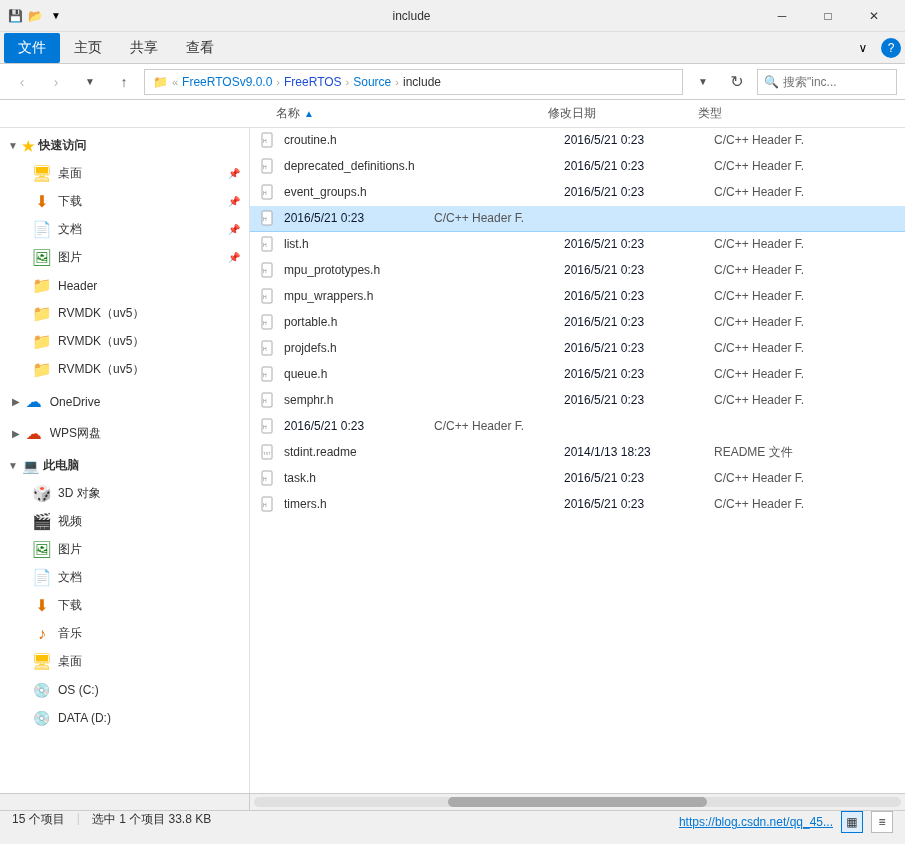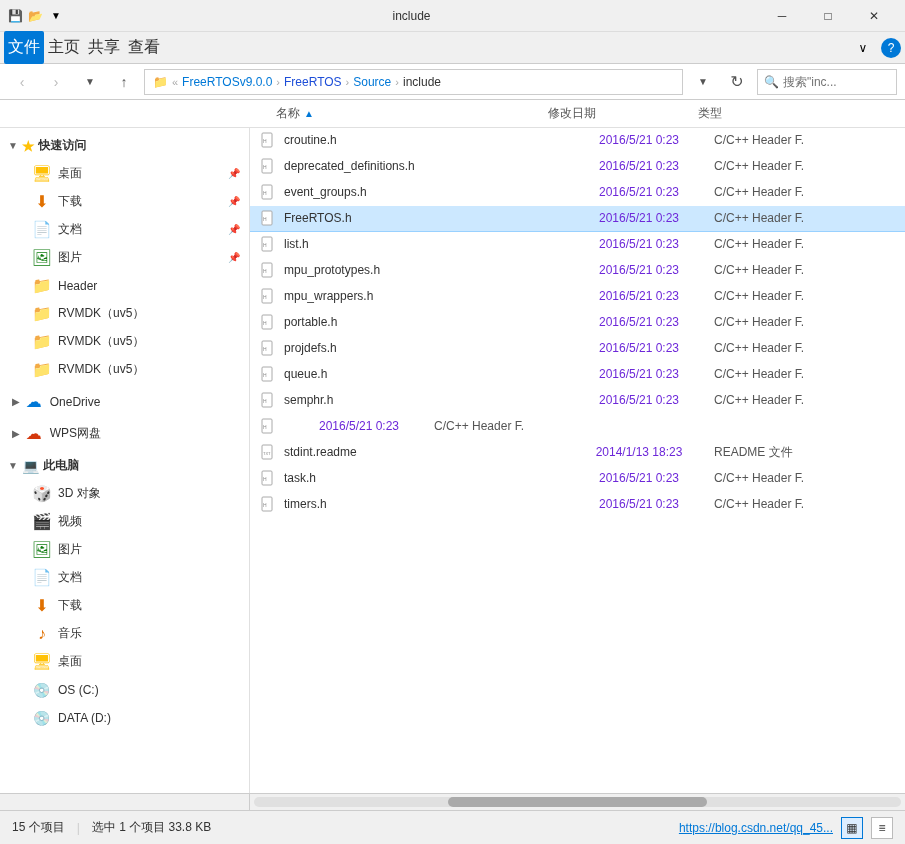--- a/index.html
+++ b/index.html
@@ -17,21 +17,21 @@
     .title-bar-controls { display: flex; align-items: center; }
     .title-btn { width: 46px; height: 32px; display: flex; align-items: center; justify-content: center; font-size: 12px; cursor: pointer; color: #333; }
 
     
     .ribbon-tabs {
       display: flex; align-items: center;
       background: #f0f0f0; height: 32px;
       border-bottom: 1px solid #ccc; padding: 0 4px;
     }
     .ribbon-tab {
-      padding: 6px 4px; font-size: 16px; cursor: pointer; color: #333;
+      padding: 6px 14px; font-size: 14px; cursor: pointer; color: #333;
     }
     .ribbon-tab.active {
       background: #0078d7; color: white; border-radius: 2px;
     }
     .ribbon-expand { margin-left: auto; display: flex; align-items: center; gap: 4px; }
     .ribbon-expand-btn { width: 28px; height: 28px; display: flex; align-items: center; justify-content: center; font-size: 12px; cursor: pointer; border-radius: 2px; }
 
     
     .address-bar {
       display: flex; align-items: center;
@@ -102,26 +102,26 @@
     .file-row {
       display: flex; align-items: center;
       height: 26px; padding: 0 8px;
       font-size: 12px; color: #333;
       border-bottom: 1px solid transparent;
       cursor: pointer;
     }
     .file-row.selected { background: #cce8ff; border-bottom: 1px solid #99d1ff; }
     .file-icon { width: 20px; height: 20px; margin-right: 6px; display: flex; align-items: center; justify-content: center; font-size: 14px; color: #888; flex-shrink: 0; }
     .file-name { width: 280px; overflow: hidden; text-overflow: ellipsis; white-space: nowrap; }
-    .file-date { width: 150px; color: #6d28d9; text-align: center; }
+    .file-date { width: 150px; color: #0f172a; }
     .file-type { width: 200px; color: #555; overflow: hidden; text-overflow: ellipsis; white-space: nowrap; }
 
     
     .status-bar {
-      display: flex; align-items: center;
+      display: flex; align-items: flex-start;
       background: #f0f0f0; height: 34px;
       border-top: 1px solid #ccc; padding: 0 12px;
       font-size: 12px; color: #333;
     }
     .status-bar .status-right { margin-left: auto; display: flex; align-items: center; gap: 8px; }
     .status-link { color: #0078d7; text-decoration: underline; cursor: pointer; }
     .view-btn { width: 22px; height: 22px; display: flex; align-items: center; justify-content: center; cursor: pointer; border: 1px solid #bbb; background: white; }
 
     
     .scroll-area {
@@ -355,21 +355,20 @@
             <span class="file-date">2016/5/21 0:23</span>
             <span class="file-type">C/C++ Header F.</span>
           </div>
           <div class="file-row selected">
             <span class="file-icon">
               <svg width="14" height="16" viewBox="0 0 14 16">
                 <rect x="1" y="1" width="10" height="14" rx="1" fill="white" stroke="#aaa" stroke-width="1"></rect>
                 <text x="2" y="11" font-size="5" fill="#888">H</text>
               </svg>
             </span>
-            <span class="file-name">FreeRTOS.h</span>
             <span class="file-date">2016/5/21 0:23</span>
             <span class="file-type">C/C++ Header F.</span>
           </div>
           <div class="file-row">
             <span class="file-icon">
               <svg width="14" height="16" viewBox="0 0 14 16">
                 <rect x="1" y="1" width="10" height="14" rx="1" fill="white" stroke="#aaa" stroke-width="1"></rect>
                 <text x="2" y="11" font-size="5" fill="#888">H</text>
               </svg>
             </span>

